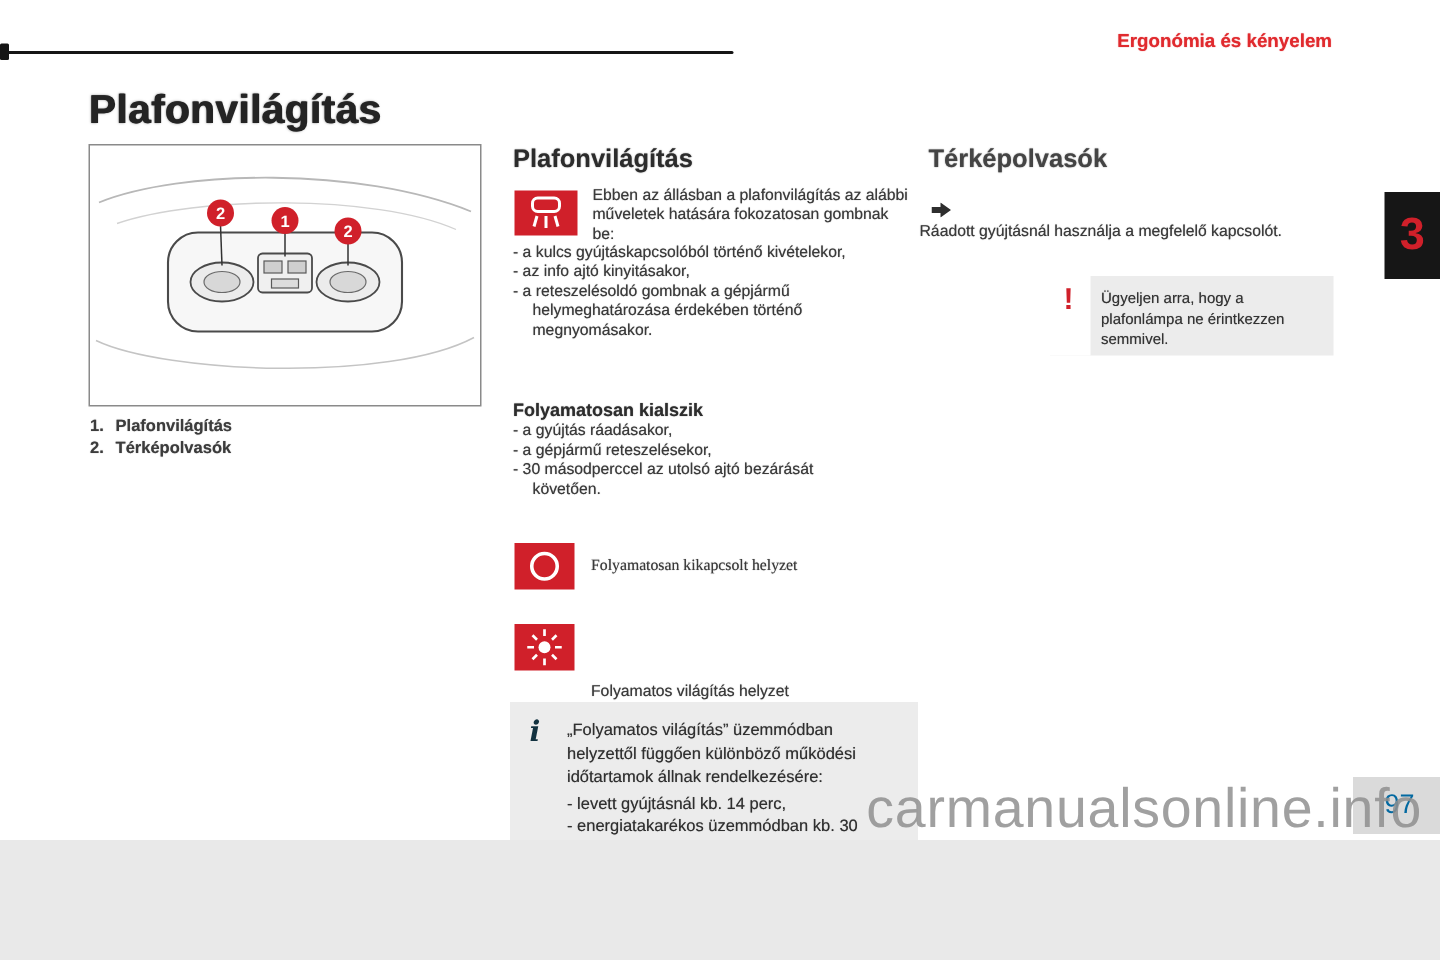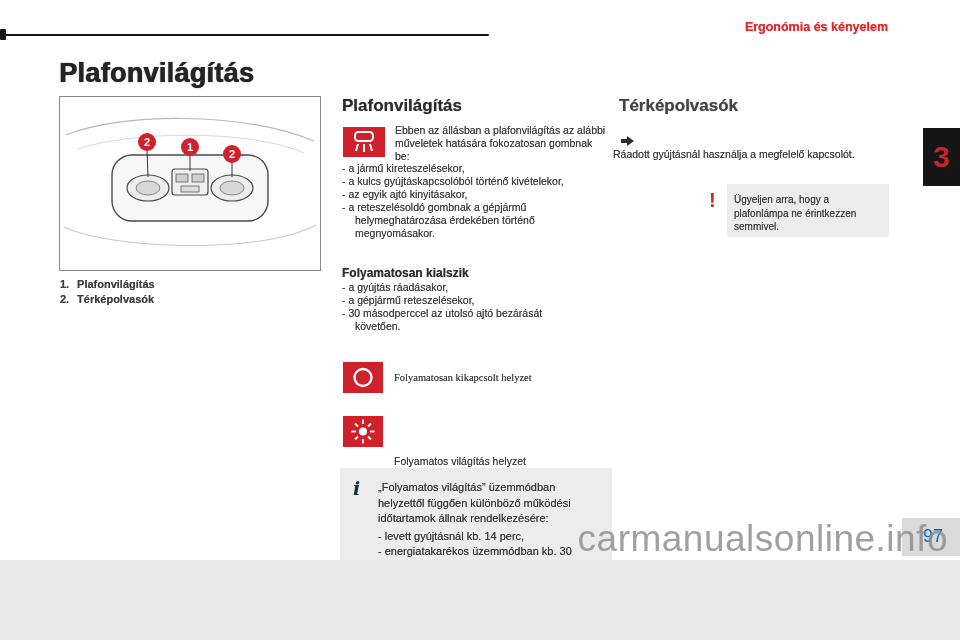--- a/index.html
+++ b/index.html
@@ -128,23 +128,22 @@
       <rect x="12" y="5" width="18" height="9" rx="3.5" fill="none" stroke="#ffffff" stroke-width="2"></rect>
       <line x1="15" y1="17" x2="13" y2="24" stroke="#ffffff" stroke-width="2"></line>
       <line x1="21" y1="17" x2="21" y2="25" stroke="#ffffff" stroke-width="2"></line>
       <line x1="27" y1="17" x2="29" y2="24" stroke="#ffffff" stroke-width="2"></line>
     </svg>
   </div>
 
   <p class="abs body-text intro-text">Ebben az állásban a plafonvilágítás az alábbi műveletek hatására fokozatosan gombnak be:</p>
 
   <div class="abs body-text dash-list list1">
-    <div>- a jármű kireteszelésekor,</div>
     <div>- a kulcs gyújtáskapcsolóból történő kivételekor,</div>
-    <div>- az egyik ajtó kinyitásakor,</div>
+    <div>- az info ajtó kinyitásakor,</div>
     <div>- a reteszelésoldó gombnak a gépjármű helymeghatározása érdekében történő megnyomásakor.</div>
   </div>
 
   <h3 class="abs sub-heading">Folyamatosan kialszik</h3>
 
   <div class="abs body-text dash-list list2">
     <div>- a gyújtás ráadásakor,</div>
     <div>- a gépjármű reteszelésekor,</div>
     <div>- 30 másodperccel az utolsó ajtó bezárását követően.</div>
   </div>

